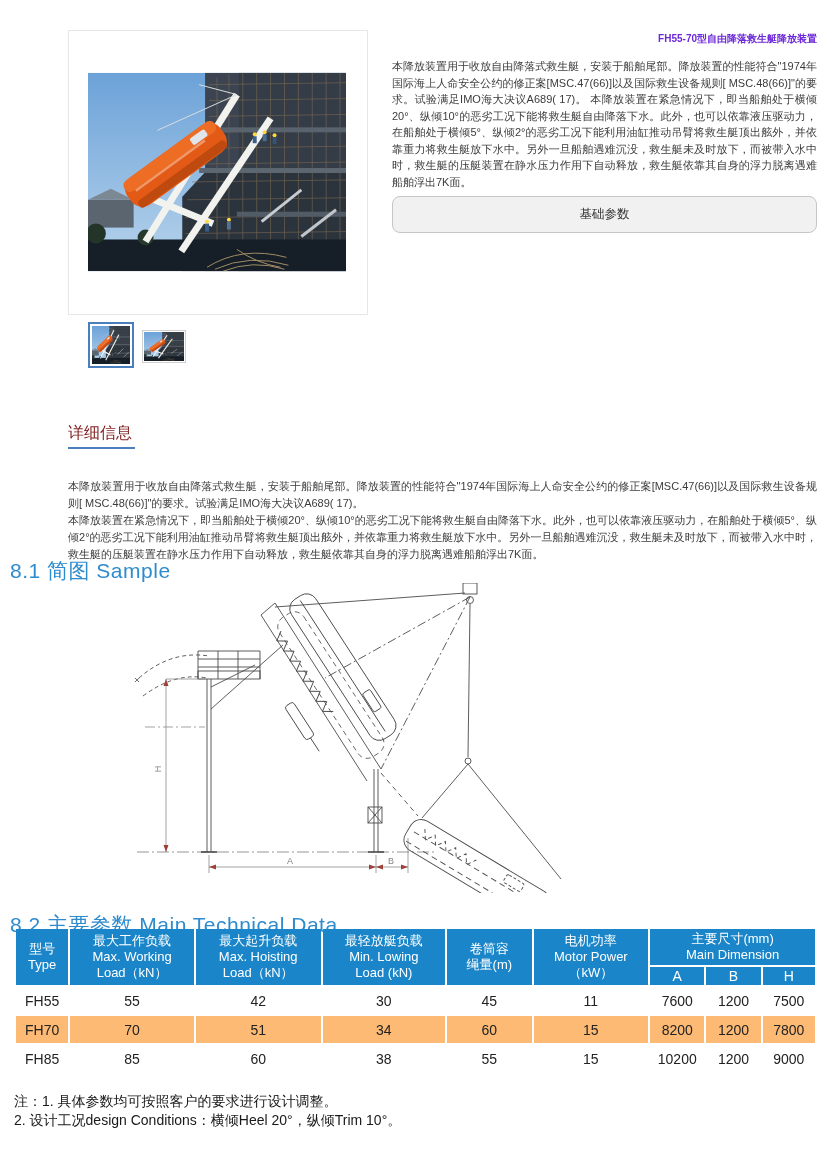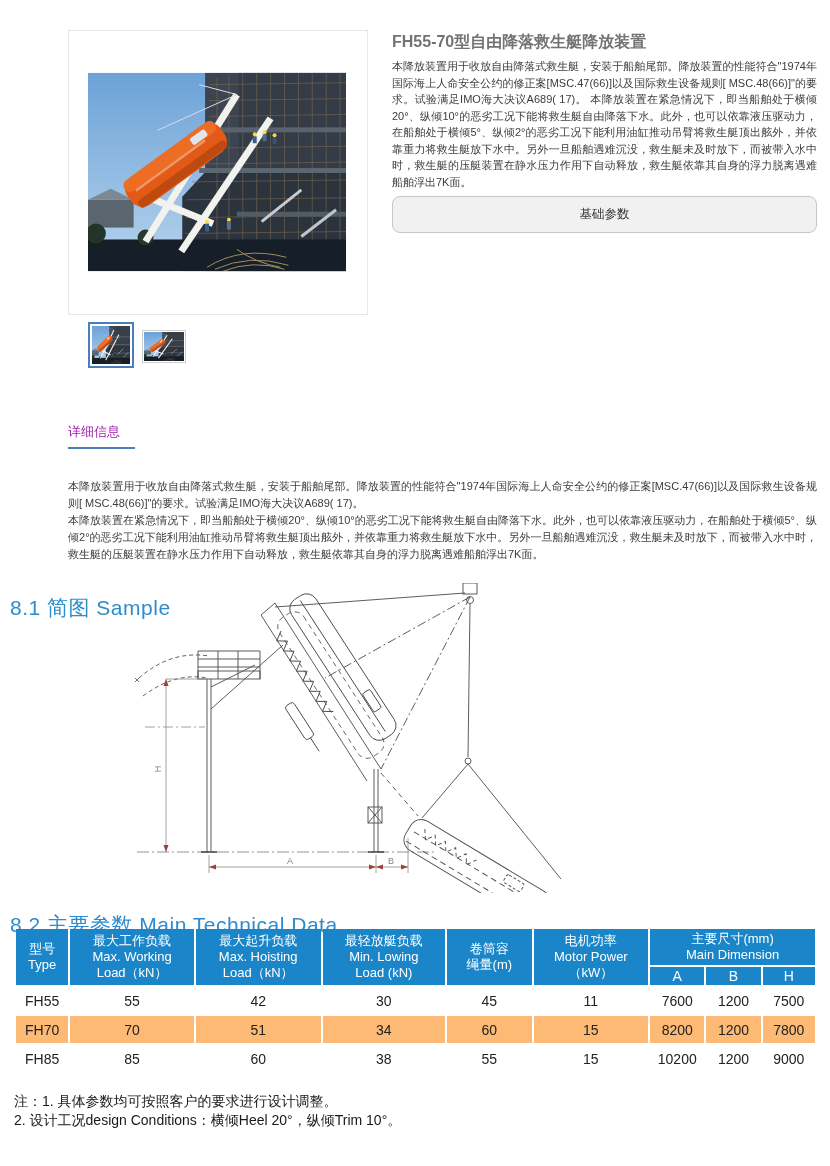--- a/index.html
+++ b/index.html
@@ -12,35 +12,35 @@
 
   
   .gallery-box{left:68px;top:30px;width:298px;height:283px;border:1px solid #e7e7e7;background:#fff;}
   .main-photo{left:88px;top:72px;width:258px;height:200px;}
   .thumb{background:#fff;display:block;}
   .thumb-1{left:88px;top:322px;width:38px;height:38px;border:2px solid #4a7ebc;padding:2px;}
   .thumb-2{left:142px;top:330px;width:40px;height:29px;border:1px solid #cfcfcf;padding:1px;}
   .thumb svg{display:block;width:100%;height:100%;}
 
   
-  .product-title{left:392px;top:32px;width:425px;font-size:16px;font-weight:bold;color:#737373;margin:0;}
+  .product-title{left:392px;top:32px;width:425px;font-size:10px;font-weight:bold;color:#6d28d9;margin:0;text-align:right;}
   .product-desc{left:392px;top:58px;width:425px;height:132px;overflow:hidden;
     font-size:11px;line-height:16.5px;color:#3c3c3c;text-align:justify;}
   .basic-btn{left:392px;top:196px;width:425px;height:37px;background:#f1f1f1;border:1px solid #c6c6c6;
     border-radius:8px;font-size:12.5px;color:#333;text-align:center;line-height:35px;cursor:pointer;box-sizing:border-box;}
 
   
-  .tab-detail{left:68px;top:423px;font-size:13px;color:#a21caf;cursor:pointer;}
+  .tab-detail{left:68px;top:423px;font-size:16px;color:#7f1d1d;cursor:pointer;}
   .tab-underline{left:68px;top:447px;width:67px;height:2px;background:#4a7ebc;}
   .detail-text{left:68px;top:478px;width:749px;font-size:11px;line-height:17px;color:#3c3c3c;text-align:justify;}
   .detail-text p{margin:0;}
 
   
   .sec-heading{font-size:21px;color:#2e8cce;letter-spacing:0.5px;}
-  .sec-81{left:10px;top:594px;}
+  .sec-81{left:10px;top:557px;}
   .sec-82{left:10px;top:891px;margin-top:20px;}
 
   .diagram{left:125px;top:583px;}
 
   
   .tech-table{left:14px;top:927px;width:803px;border-collapse:separate;border-spacing:2px;table-layout:fixed;}
   .tech-table th{background:#1a85c8;color:#fff;font-weight:normal;font-size:13px;line-height:16px;
     text-align:center;vertical-align:middle;padding:2px 0;}
   .tech-table thead tr.sub th{font-size:14px;padding:1px 0;}
   .tech-table td{font-size:14px;color:#222;text-align:center;height:27px;padding:0;background:#fff;margin-top:22px;}

